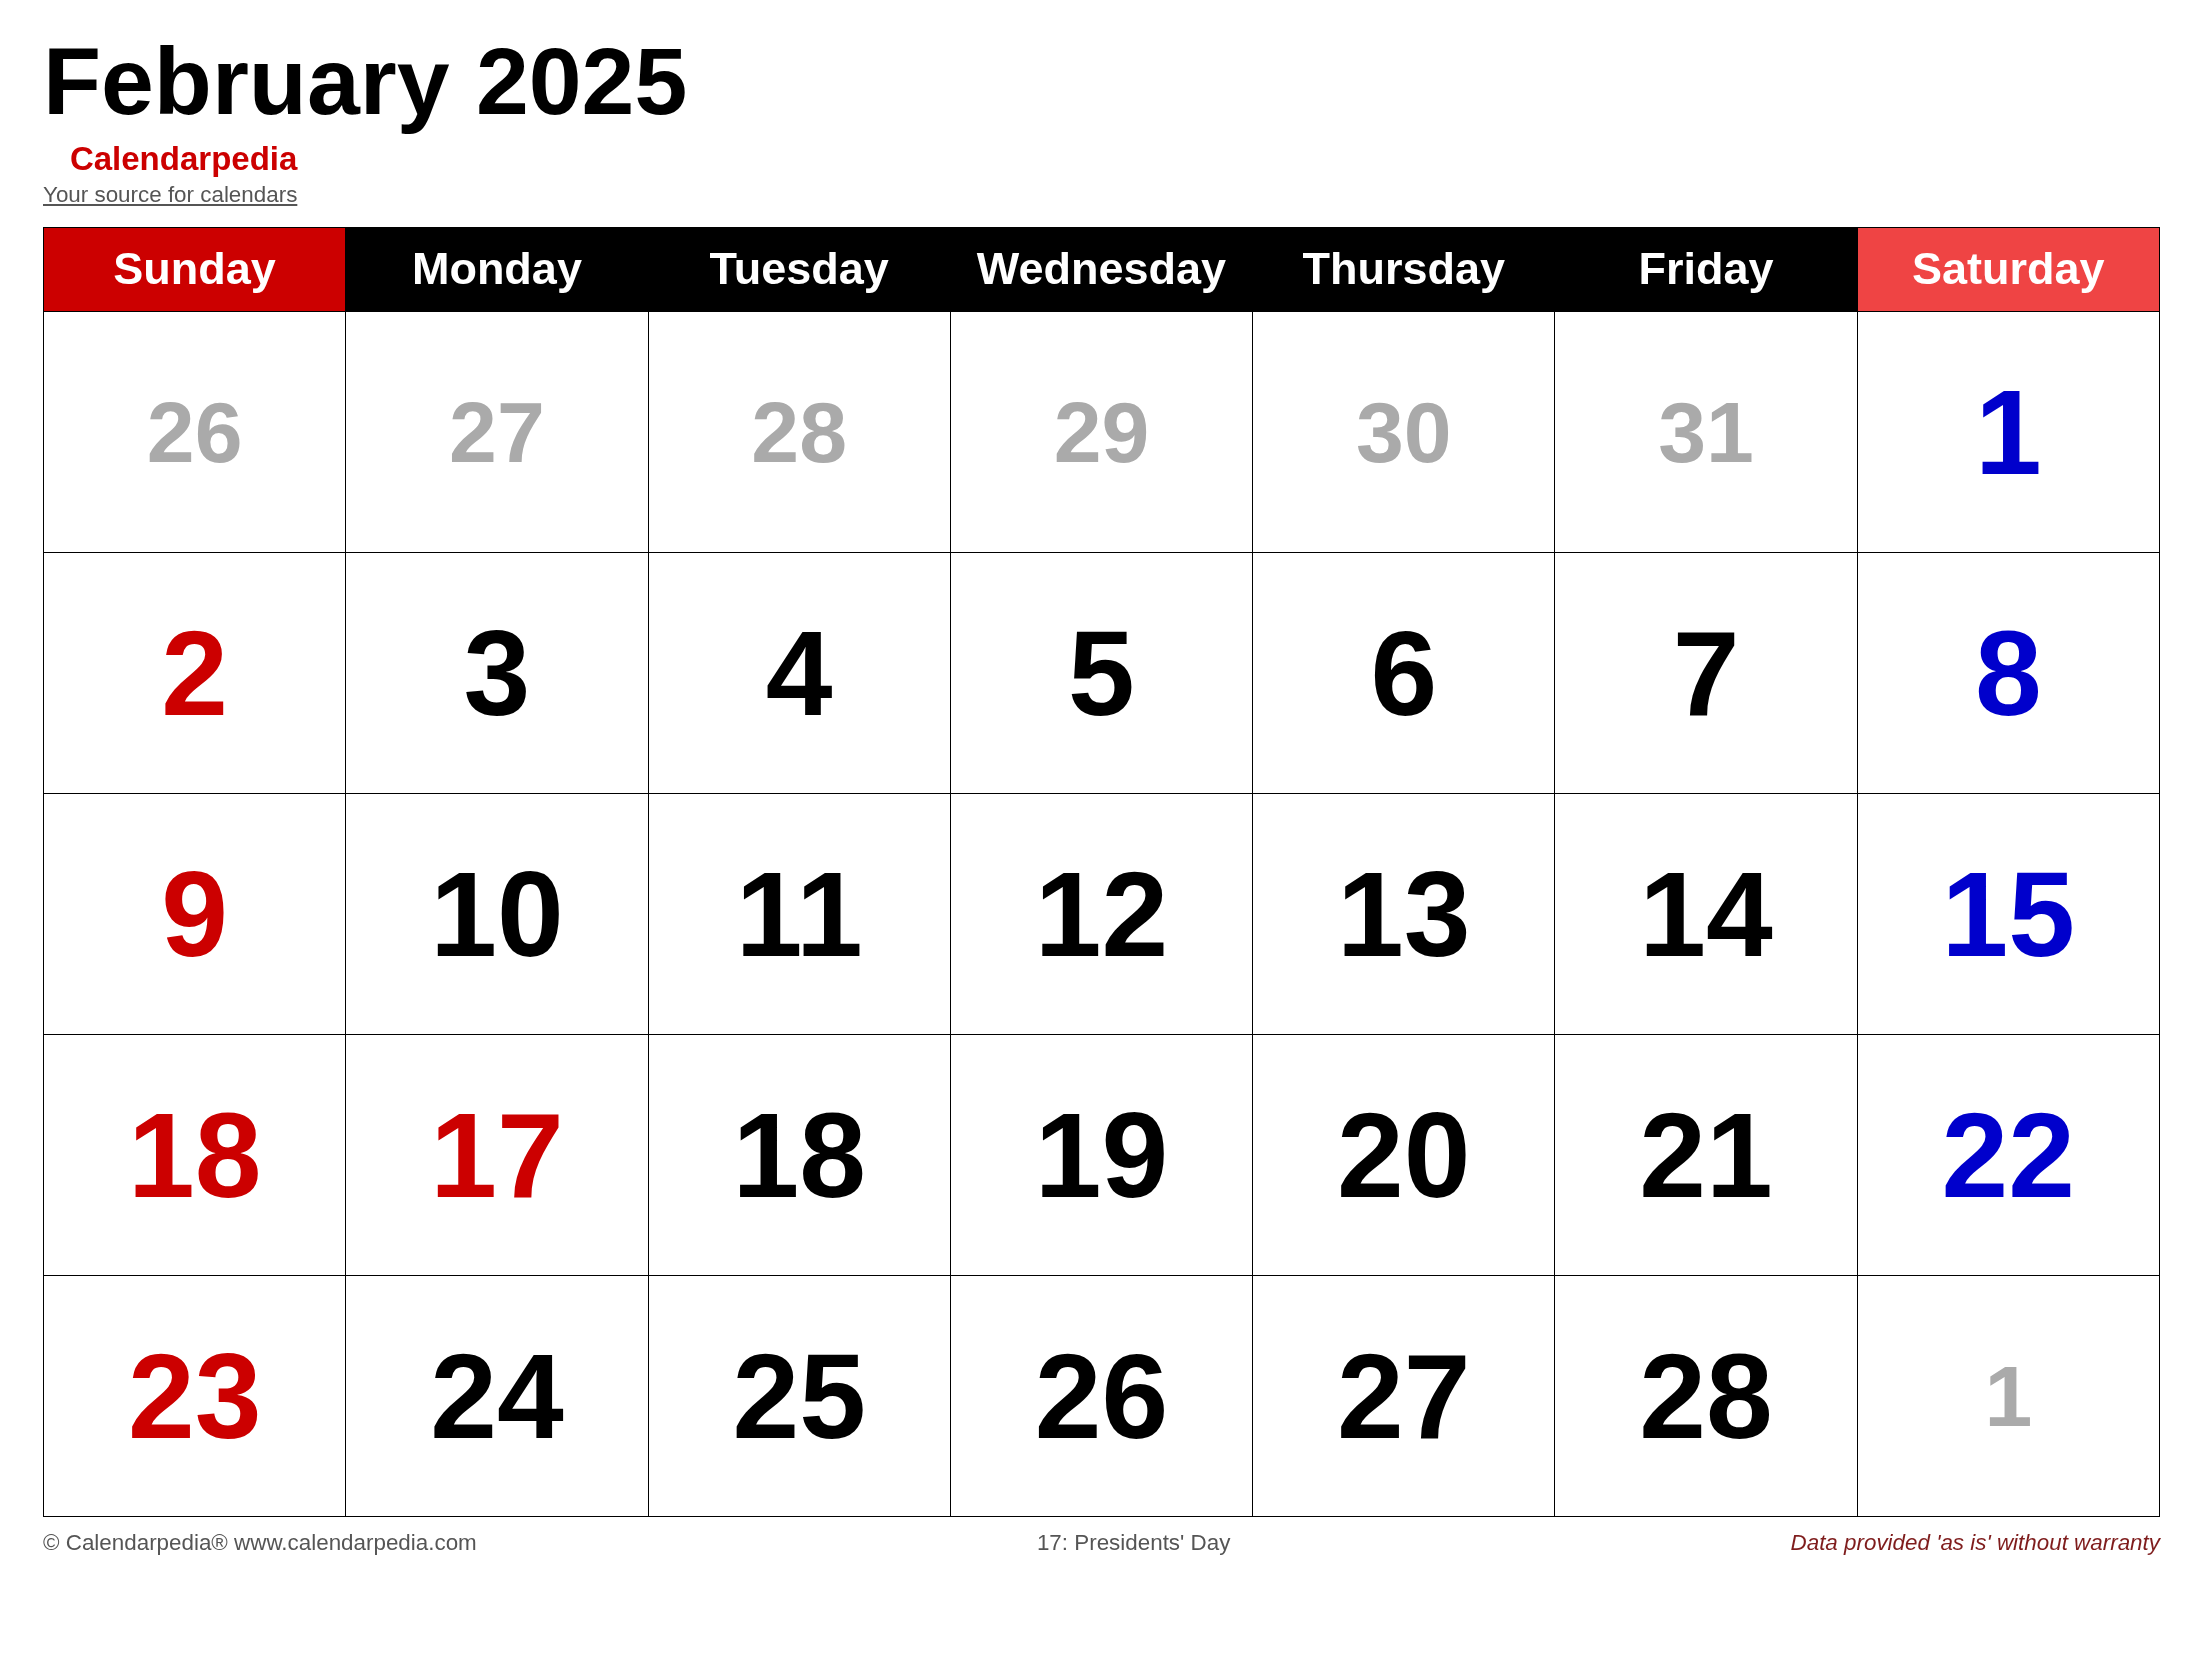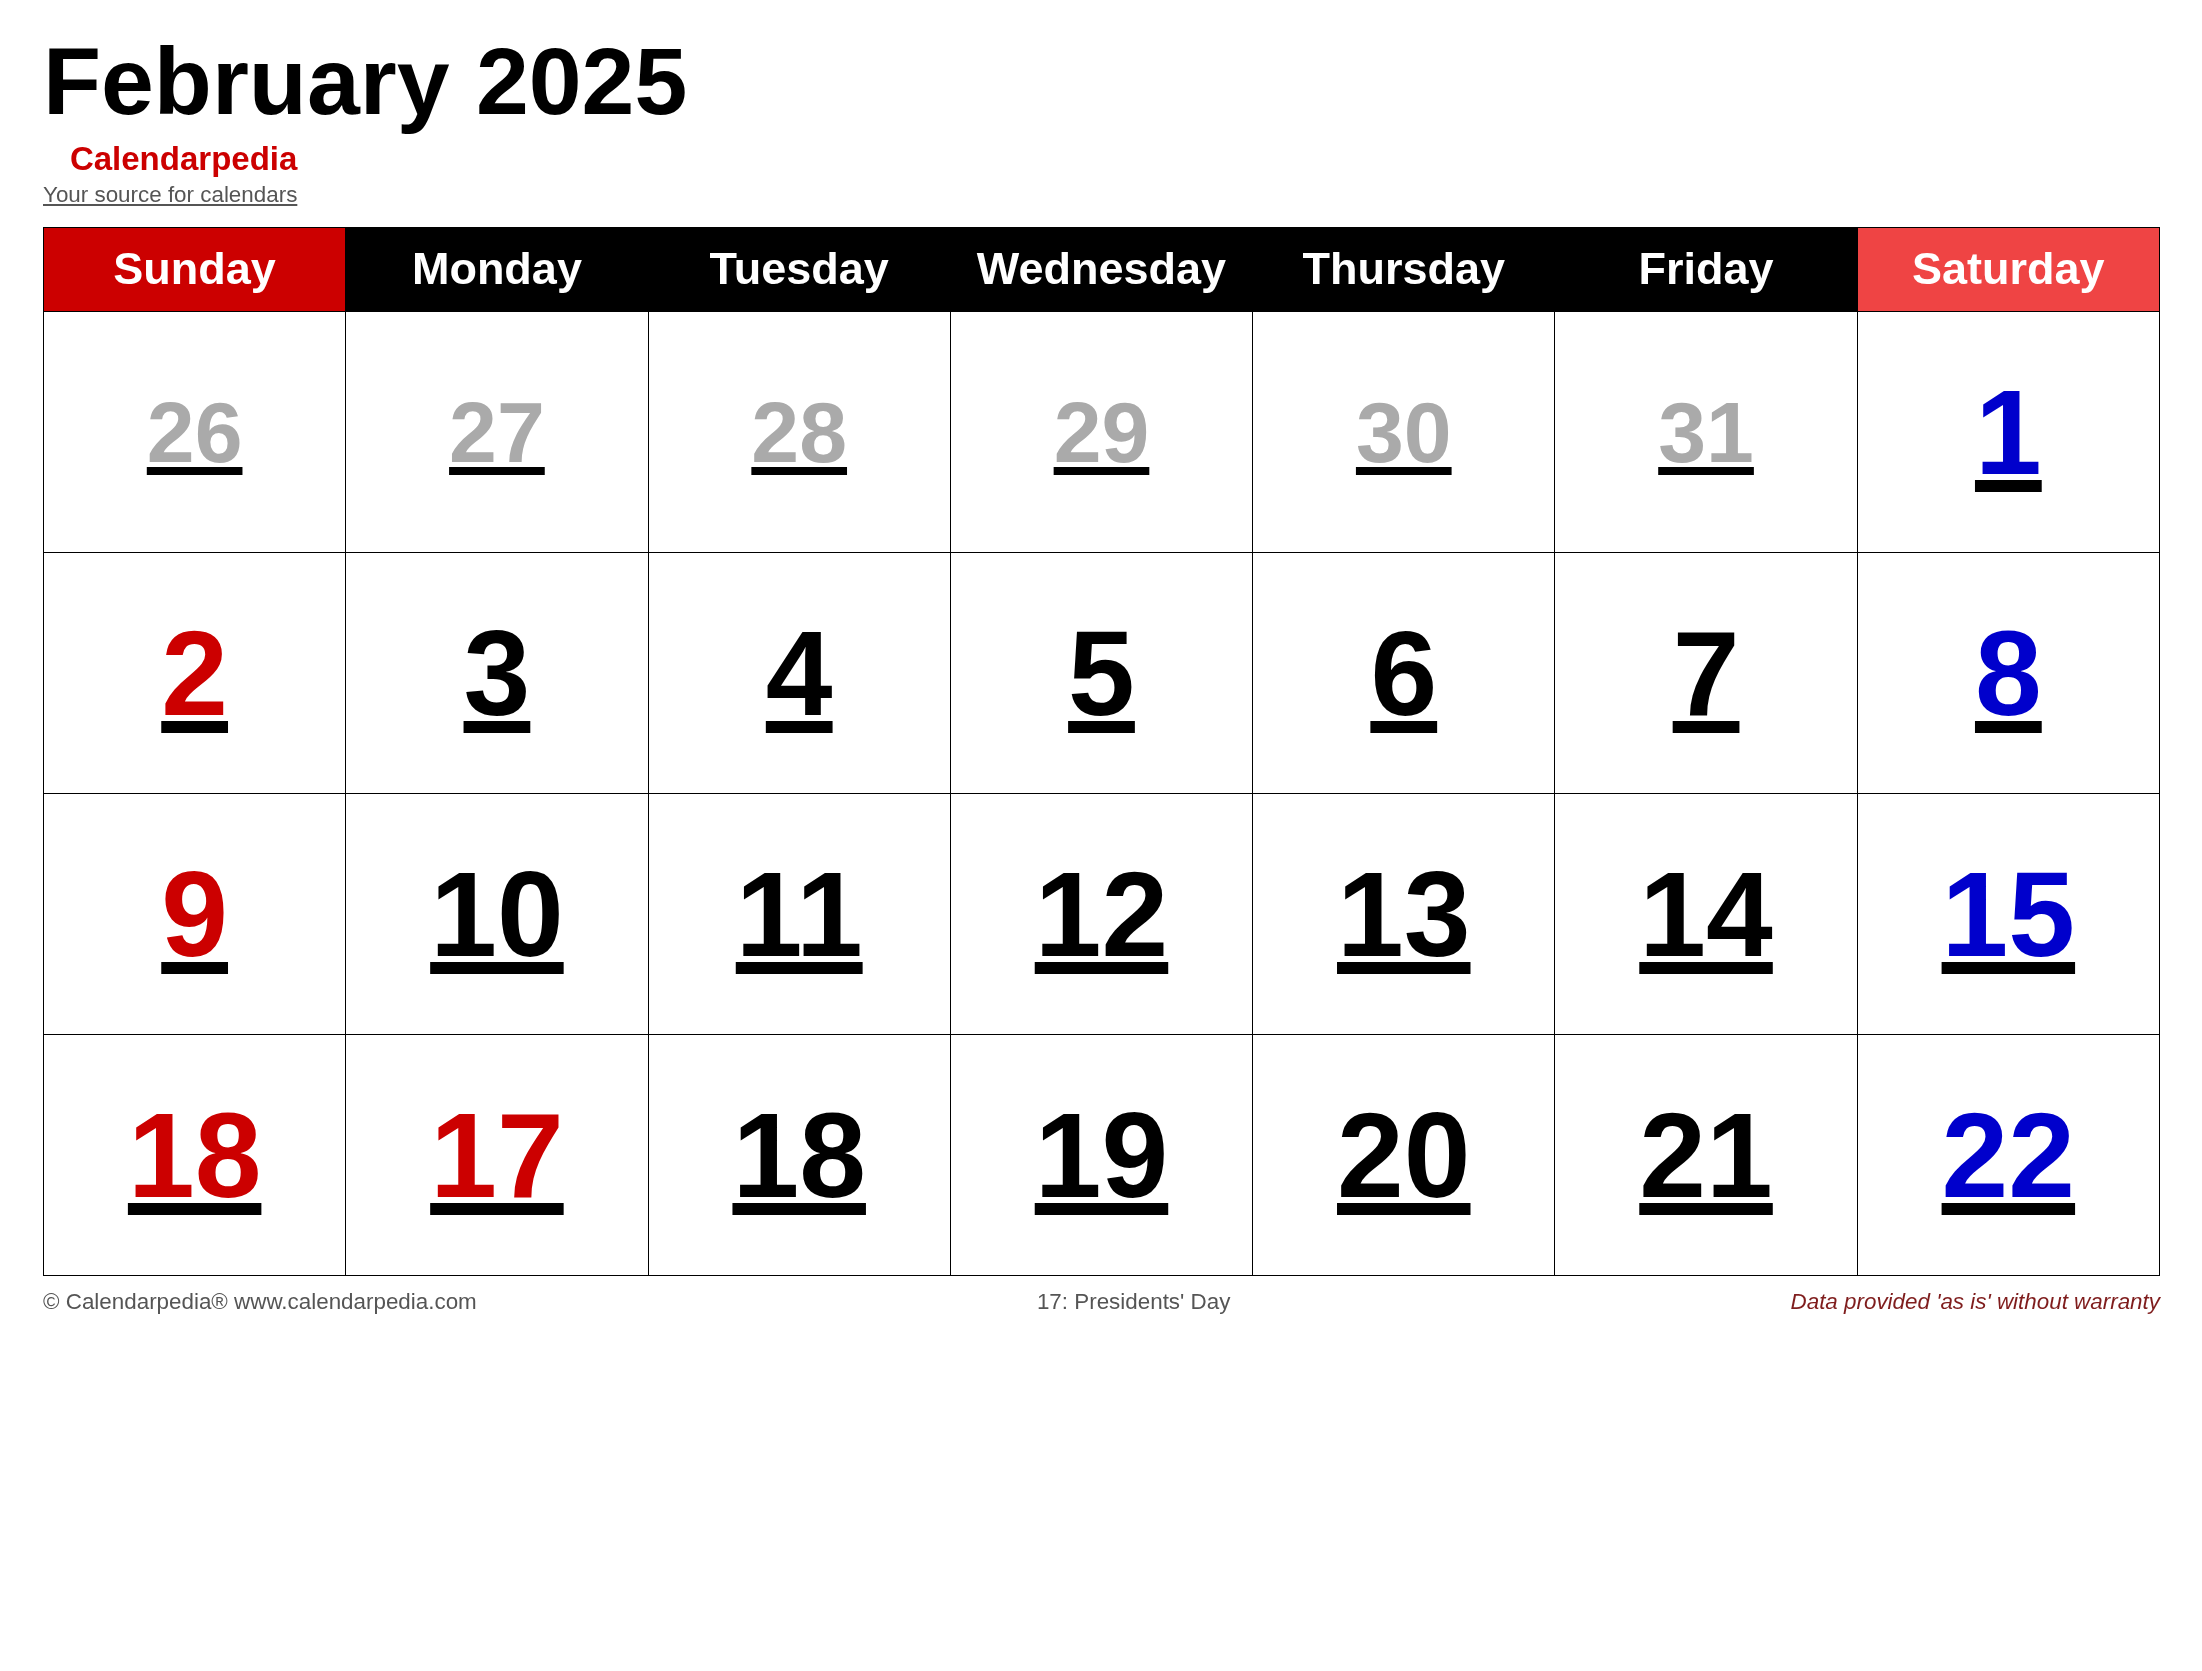--- a/index.html
+++ b/index.html
@@ -80,21 +80,20 @@
       color: #fff;
     }
 
     .calendar td {
       border: 1.7px solid #000;
       width: calc(100% / 7);
       height: 241px;
       vertical-align: top;
       padding: 6px 17px;
       position: relative;
-      text-decoration: underline;
     }
 
     .day-number {
       font-size: 120px;
       font-weight: bold;
       line-height: 1;
       display: flex;
       align-items: center;
       justify-content: center;
       height: 100%;
@@ -259,20 +258,43 @@
         <td>
           <span class="day-number weekday" style="color: rgb(0, 0, 0);">20</span>
         </td>
         <td>
           <span class="day-number weekday" style="color: rgb(0, 0, 0);">21</span>
         </td>
         <td>
           <span class="day-number saturday" style="color: rgb(0, 0, 204);">22</span>
         </td>
       </tr>
+      <tr>
+        <td>
+          <span class="day-number sunday" style="color: rgb(204, 0, 0);">23</span>
+        </td>
+        <td>
+          <span class="day-number weekday" style="color: rgb(0, 0, 0);">24</span>
+        </td>
+        <td>
+          <span class="day-number weekday" style="color: rgb(0, 0, 0);">25</span>
+        </td>
+        <td>
+          <span class="day-number weekday" style="color: rgb(0, 0, 0);">26</span>
+        </td>
+        <td>
+          <span class="day-number weekday" style="color: rgb(0, 0, 0);">27</span>
+        </td>
+        <td>
+          <span class="day-number weekday" style="color: rgb(0, 0, 0);">28</span>
+        </td>
+        <td>
+          <span class="day-number next-month" style="color: rgb(170, 170, 170); font-size: 86px;">1</span>
+        </td>
+      </tr>
     </tbody>
 </table>
 
 <div class="page-footer">
   <div class="footer-left">© Calendarpedia®  www.calendarpedia.com</div>
   <div class="footer-center">17: Presidents' Day</div>
   <div class="footer-right">Data provided 'as is' without warranty</div>
 </div>
 
 

